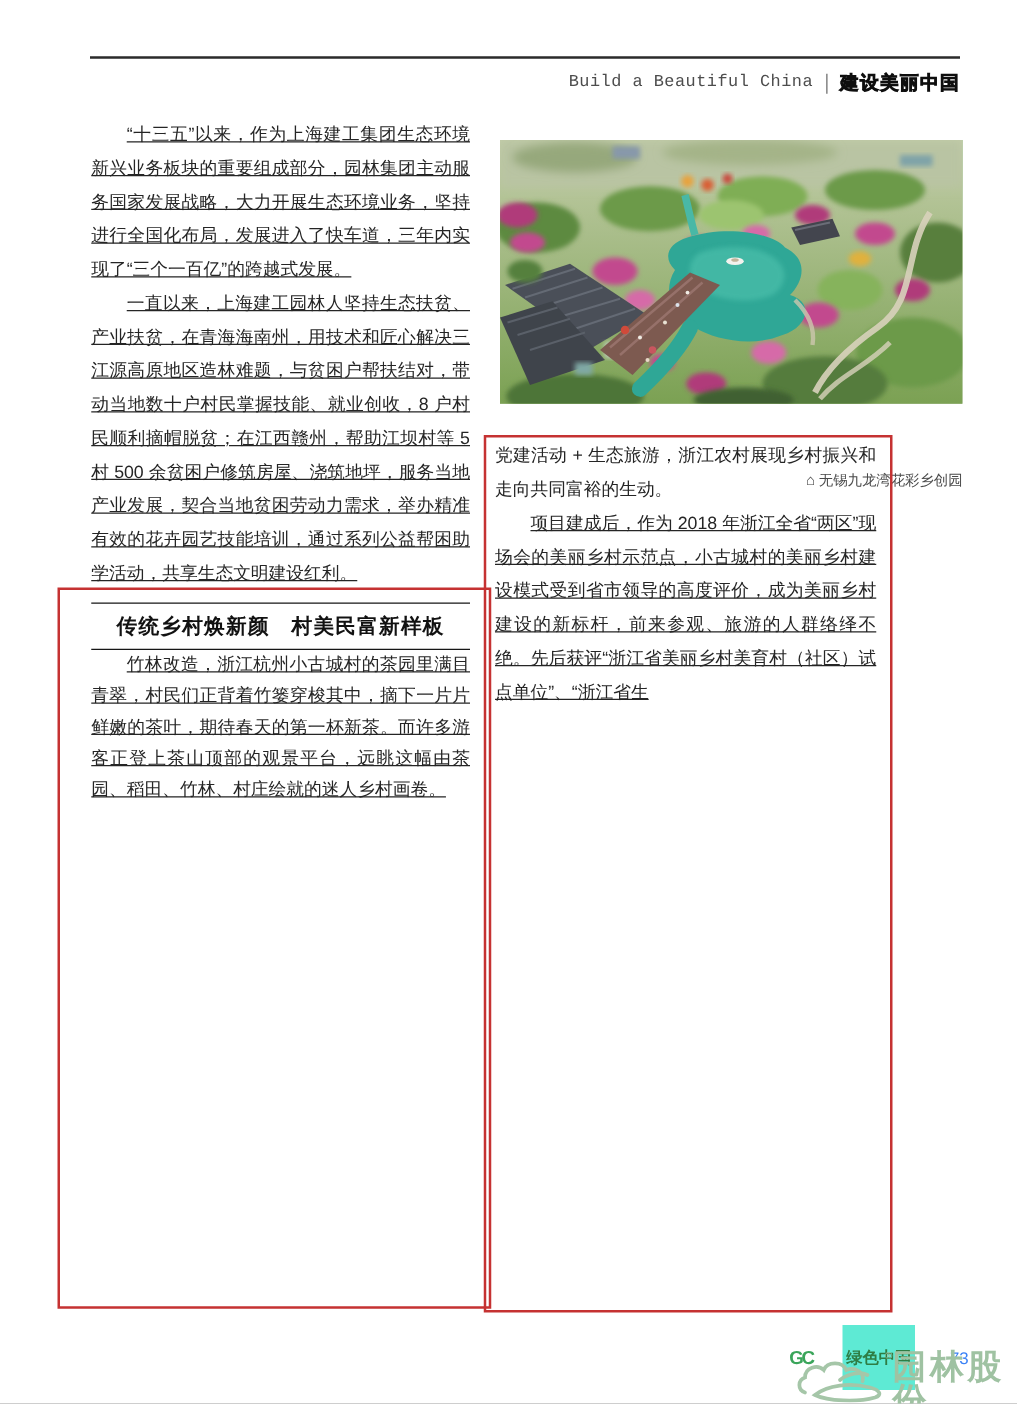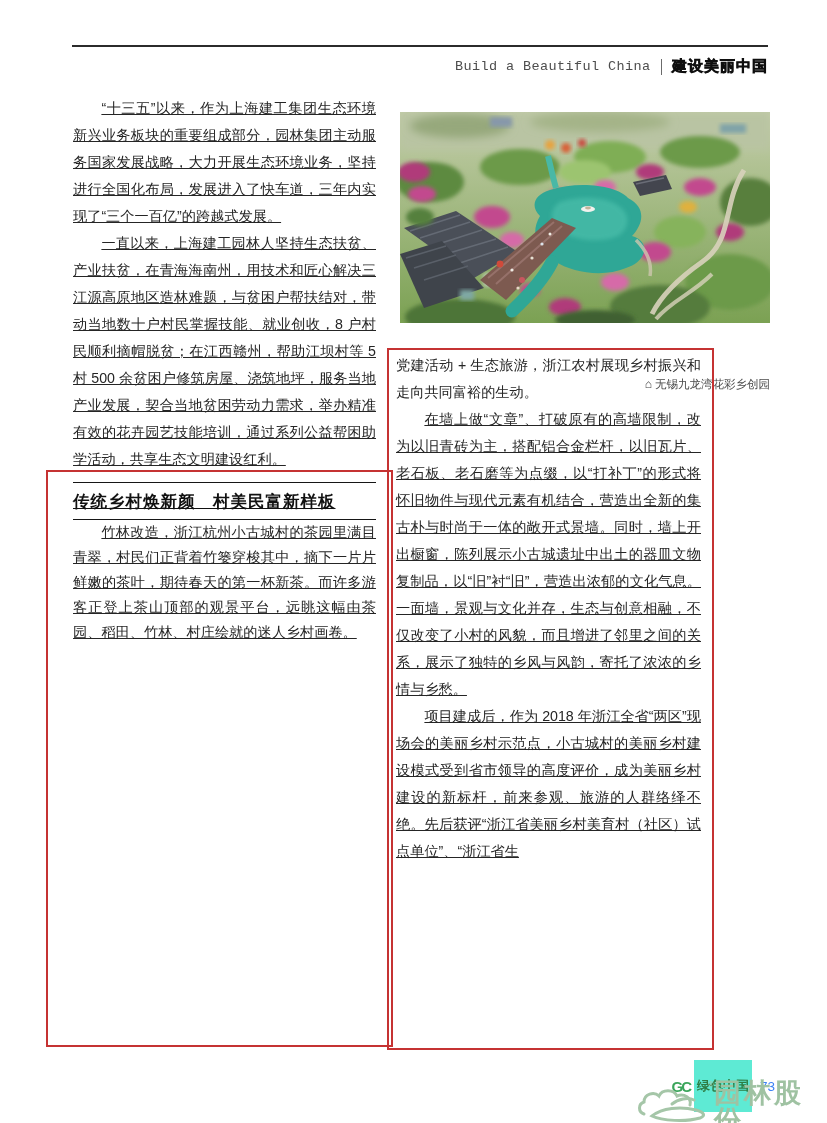--- a/index.html
+++ b/index.html
@@ -21,30 +21,30 @@
   
   .col{position:absolute;text-align:justify;color:#252525;}
   .col p{margin:0;}
   .indent{text-indent:2em;text-decoration:underline;}
   #left-top{left:73px;top:95px;width:303px;font-size:14.2px;line-height:27px;}
   #left-boxed{left:73px;top:482px;width:303px;font-size:14.2px;line-height:25px;}
   #right-col{left:396px;top:352px;width:305px;font-size:14.2px;line-height:27px;}
   .section-head{
     margin:6px 0 11px 0;padding:6px 0 5px 0;
     border-top:1.5px solid #161616;border-bottom:1.5px solid #161616;
-    text-align:left;font-size:16.5px;font-weight:bold;color:#111;
-    text-indent:0;letter-spacing:1px;text-decoration:underline;
+    text-align:center;font-size:16.5px;font-weight:bold;color:#111;
+    text-indent:0;letter-spacing:1px;
   }
   .company{border-bottom:2px solid #c53232;padding-bottom:1px;}
   
   .redbox{position:absolute;border:2px solid #c53232;background:transparent;}
   #redbox-left{left:46px;top:470px;width:343px;height:573px;}
   #redbox-right{left:387px;top:348px;width:323px;height:698px;}
   
-  .footer-brand{position:absolute;top:1060px;right:52px;display:flex;align-items:center;gap:4px;font-size:13px;}
+  .footer-brand{position:absolute;top:1060px;right:52px;display:flex;align-items:center;gap:24px;font-size:13px;}
   .brand-gc{font-weight:900;color:#3aa55a;letter-spacing:-2px;font-size:15px;}
   .brand-name{color:#2e7d44;background:#5eead4;padding:17px 3px;font-weight:bold;}
   .page-num{color:#3b82f6;font-size:13.5px;margin-left:4px;}
   .footer-logo{position:absolute;left:636px;top:1080px;display:flex;align-items:flex-start;}
   .logo-mark{position:relative;width:74px;height:42px;}
   .logo-reg{position:absolute;left:708px;top:1080px;font-size:8px;color:#a8c7aa;}
   .logo-text{position:absolute;left:714px;top:1080px;}
   .logo-name{font-size:27px;font-weight:bold;color:#9fc2a2;letter-spacing:3px;line-height:27px;}
 </style>
 </head>
@@ -159,21 +159,20 @@
     <p class="indent">一直以来，上海建工园林人坚持生态扶贫、产业扶贫，在青海海南州，用技术和匠心解决三江源高原地区造林难题，与贫困户帮扶结对，带动当地数十户村民掌握技能、就业创收，8 户村民顺利摘帽脱贫；在江西赣州，帮助江坝村等 5 村 500 余贫困户修筑房屋、浇筑地坪，服务当地产业发展，契合当地贫困劳动力需求，举办精准有效的花卉园艺技能培训，通过系列公益帮困助学活动，共享生态文明建设红利。</p>
   </div>
 
   <div class="col" id="left-boxed">
     <p class="section-head">传统乡村焕新颜　村美民富新样板</p>
     <p class="indent">竹林改造，浙江杭州小古城村的茶园里满目青翠，村民们正背着竹篓穿梭其中，摘下一片片鲜嫩的茶叶，期待春天的第一杯新茶。而许多游客正登上茶山顶部的观景平台，远眺这幅由茶园、稻田、竹林、村庄绘就的迷人乡村画卷。</p>
   </div>
 
   <div class="col" id="right-col">
     <p>党建活动 + 生态旅游，浙江农村展现乡村振兴和走向共同富裕的生动。</p>
-    <p class="indent">在墙上做“文章”、打破原有的高墙限制，改为以旧青砖为主，搭配铝合金栏杆，以旧瓦片、老石板、老石磨等为点缀，以“打补丁”的形式将怀旧物件与现代元素有机结合，营造出全新的集古朴与时尚于一体的敞开式景墙。同时，墙上开出橱窗，陈列展示小古城遗址中出土的器皿文物复制品，以“旧”衬“旧”，营造出浓郁的文化气息。一面墙，景观与文化并存，生态与创意相融，不仅改变了小村的风貌，而且增进了邻里之间的关系，展示了独特的乡风与风韵，寄托了浓浓的乡情与乡愁。</p>
     <p class="indent">项目建成后，作为 2018 年浙江全省“两区”现场会的美丽乡村示范点，小古城村的美丽乡村建设模式受到省市领导的高度评价，成为美丽乡村建设的新标杆，前来参观、旅游的人群络绎不绝。先后获评“浙江省美丽乡村美育村（社区）试点单位”、“浙江省生</p>
   </div>
 
   <div class="footer-brand">
     <span class="brand-gc">GC</span>
     <span class="brand-name">绿色中国</span>
     <span class="page-num">73</span>
   </div>
 
   <div class="footer-logo">

